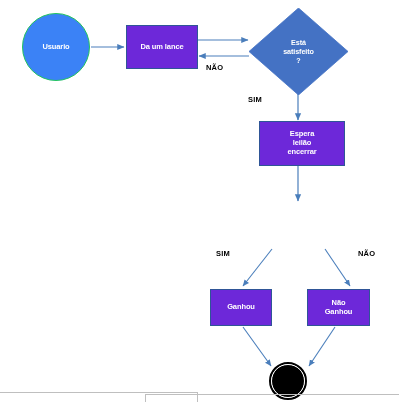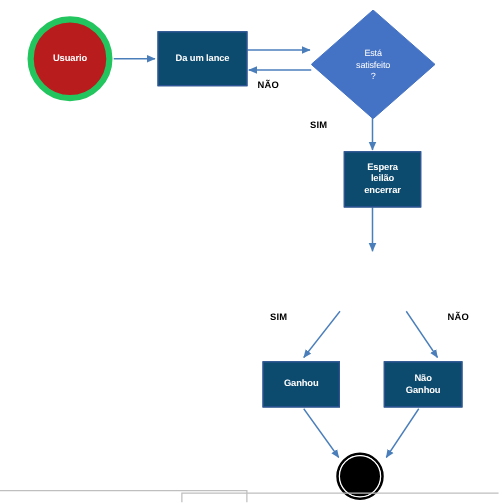--- a/index.html
+++ b/index.html
@@ -24,45 +24,45 @@
     align-items: center;
     justify-content: center;
     text-align: center;
     color: #ffffff;
     font-weight: bold;
     line-height: 1.18;
     letter-spacing: -0.1px;
   }
   .node-start {
     border-radius: 50%;
-    background: #b91c1c;
-    border: 5px solid #22c55e;
+    background: #3b82f6;
+    border: 1px solid #22c55e;
     font-size: 7.5px;
   }
   .node-process {
-    background: #0c4a6e;
+    background: #6d28d9;
     border: 1.2px solid #2F5597;
     font-size: 7.5px;
     text-align: center;
   }
   .node-decision {
     background: transparent;
     border: none;
     font-size: 7.2px;
   }
   .node-decision .diamond-shape {
     position: absolute;
     left: 0; top: 0;
     width: 100%; height: 100%;
   }
   .node-decision .diamond-label {
     position: relative;
     z-index: 2;
     color: #ffffff;
-    font-weight: normal;
+    font-weight: bold;
     line-height: 1.25;
   }
   .node-end {
     border-radius: 50%;
     background: #000000;
     border: 2.2px solid #000000;
     box-shadow: 0 0 0 1.6px #ffffff inset;
   }
   .node-end .end-inner {
     width: 100%;
@@ -145,21 +145,21 @@
       <span>Está</span>
       <span>satisfeito</span>
       <span>?</span>
     </div>
   </div>
 
   <div class="edge-label" style="left:206px; top:63px;">NÃO</div>
 
   <div class="edge-label" style="left:248px; top:95px;">SIM</div>
 
-  <div class="node node-process multiline" style="left:259px; top:121px; width:62px; height:45px; flex-direction:column;margin-left:16px;">
+  <div class="node node-process multiline" style="left:259px; top:121px; width:86px; height:45px; flex-direction:column;">
     <span>Espera</span>
     <span>leilão</span>
     <span>encerrar</span>
   </div>
 
 
   <div class="edge-label" style="left:216px; top:249px;">SIM</div>
 
   <div class="edge-label" style="left:358px; top:249px;">NÃO</div>
 

